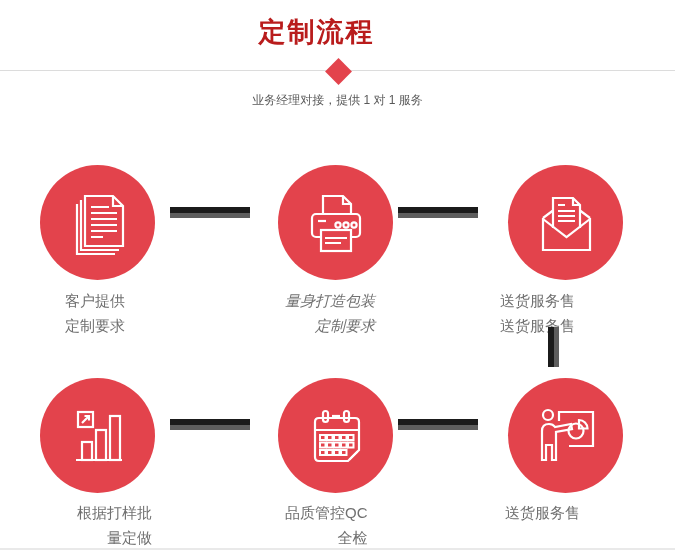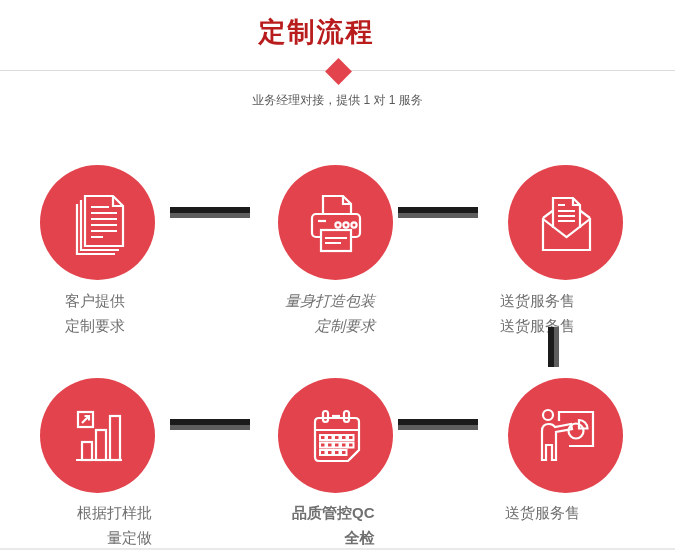--- a/index.html
+++ b/index.html
@@ -78,21 +78,21 @@
   .c2 { left: 278px; top: 165px; }
   .c3 { left: 508px; top: 165px; }
   .c4 { left: 40px;  top: 378px; }
   .c5 { left: 278px; top: 378px; }
   .c6 { left: 508px; top: 378px; }
   
   .l1 { left: 65px;  top: 288px; }
   .l2 { left: 285px; top: 288px; font-style: italic; }
   .l3 { left: 500px; top: 288px; }
   .l4 { left: 65px;  top: 500px; margin-left: 12px; }
-  .l5 { left: 292px; top: 500px; font-weight: bold; }
+  .l5 { left: 285px; top: 500px; }
   .l6 { left: 505px; top: 500px; }
   
   .h1 { left: 170px; top: 207px; }
   .h2 { left: 398px; top: 207px; }
   .h3 { left: 170px; top: 419px; }
   .h4 { left: 398px; top: 419px; }
   .v1 { left: 548px; top: 327px; }
 </style>
 </head>
 <body>

